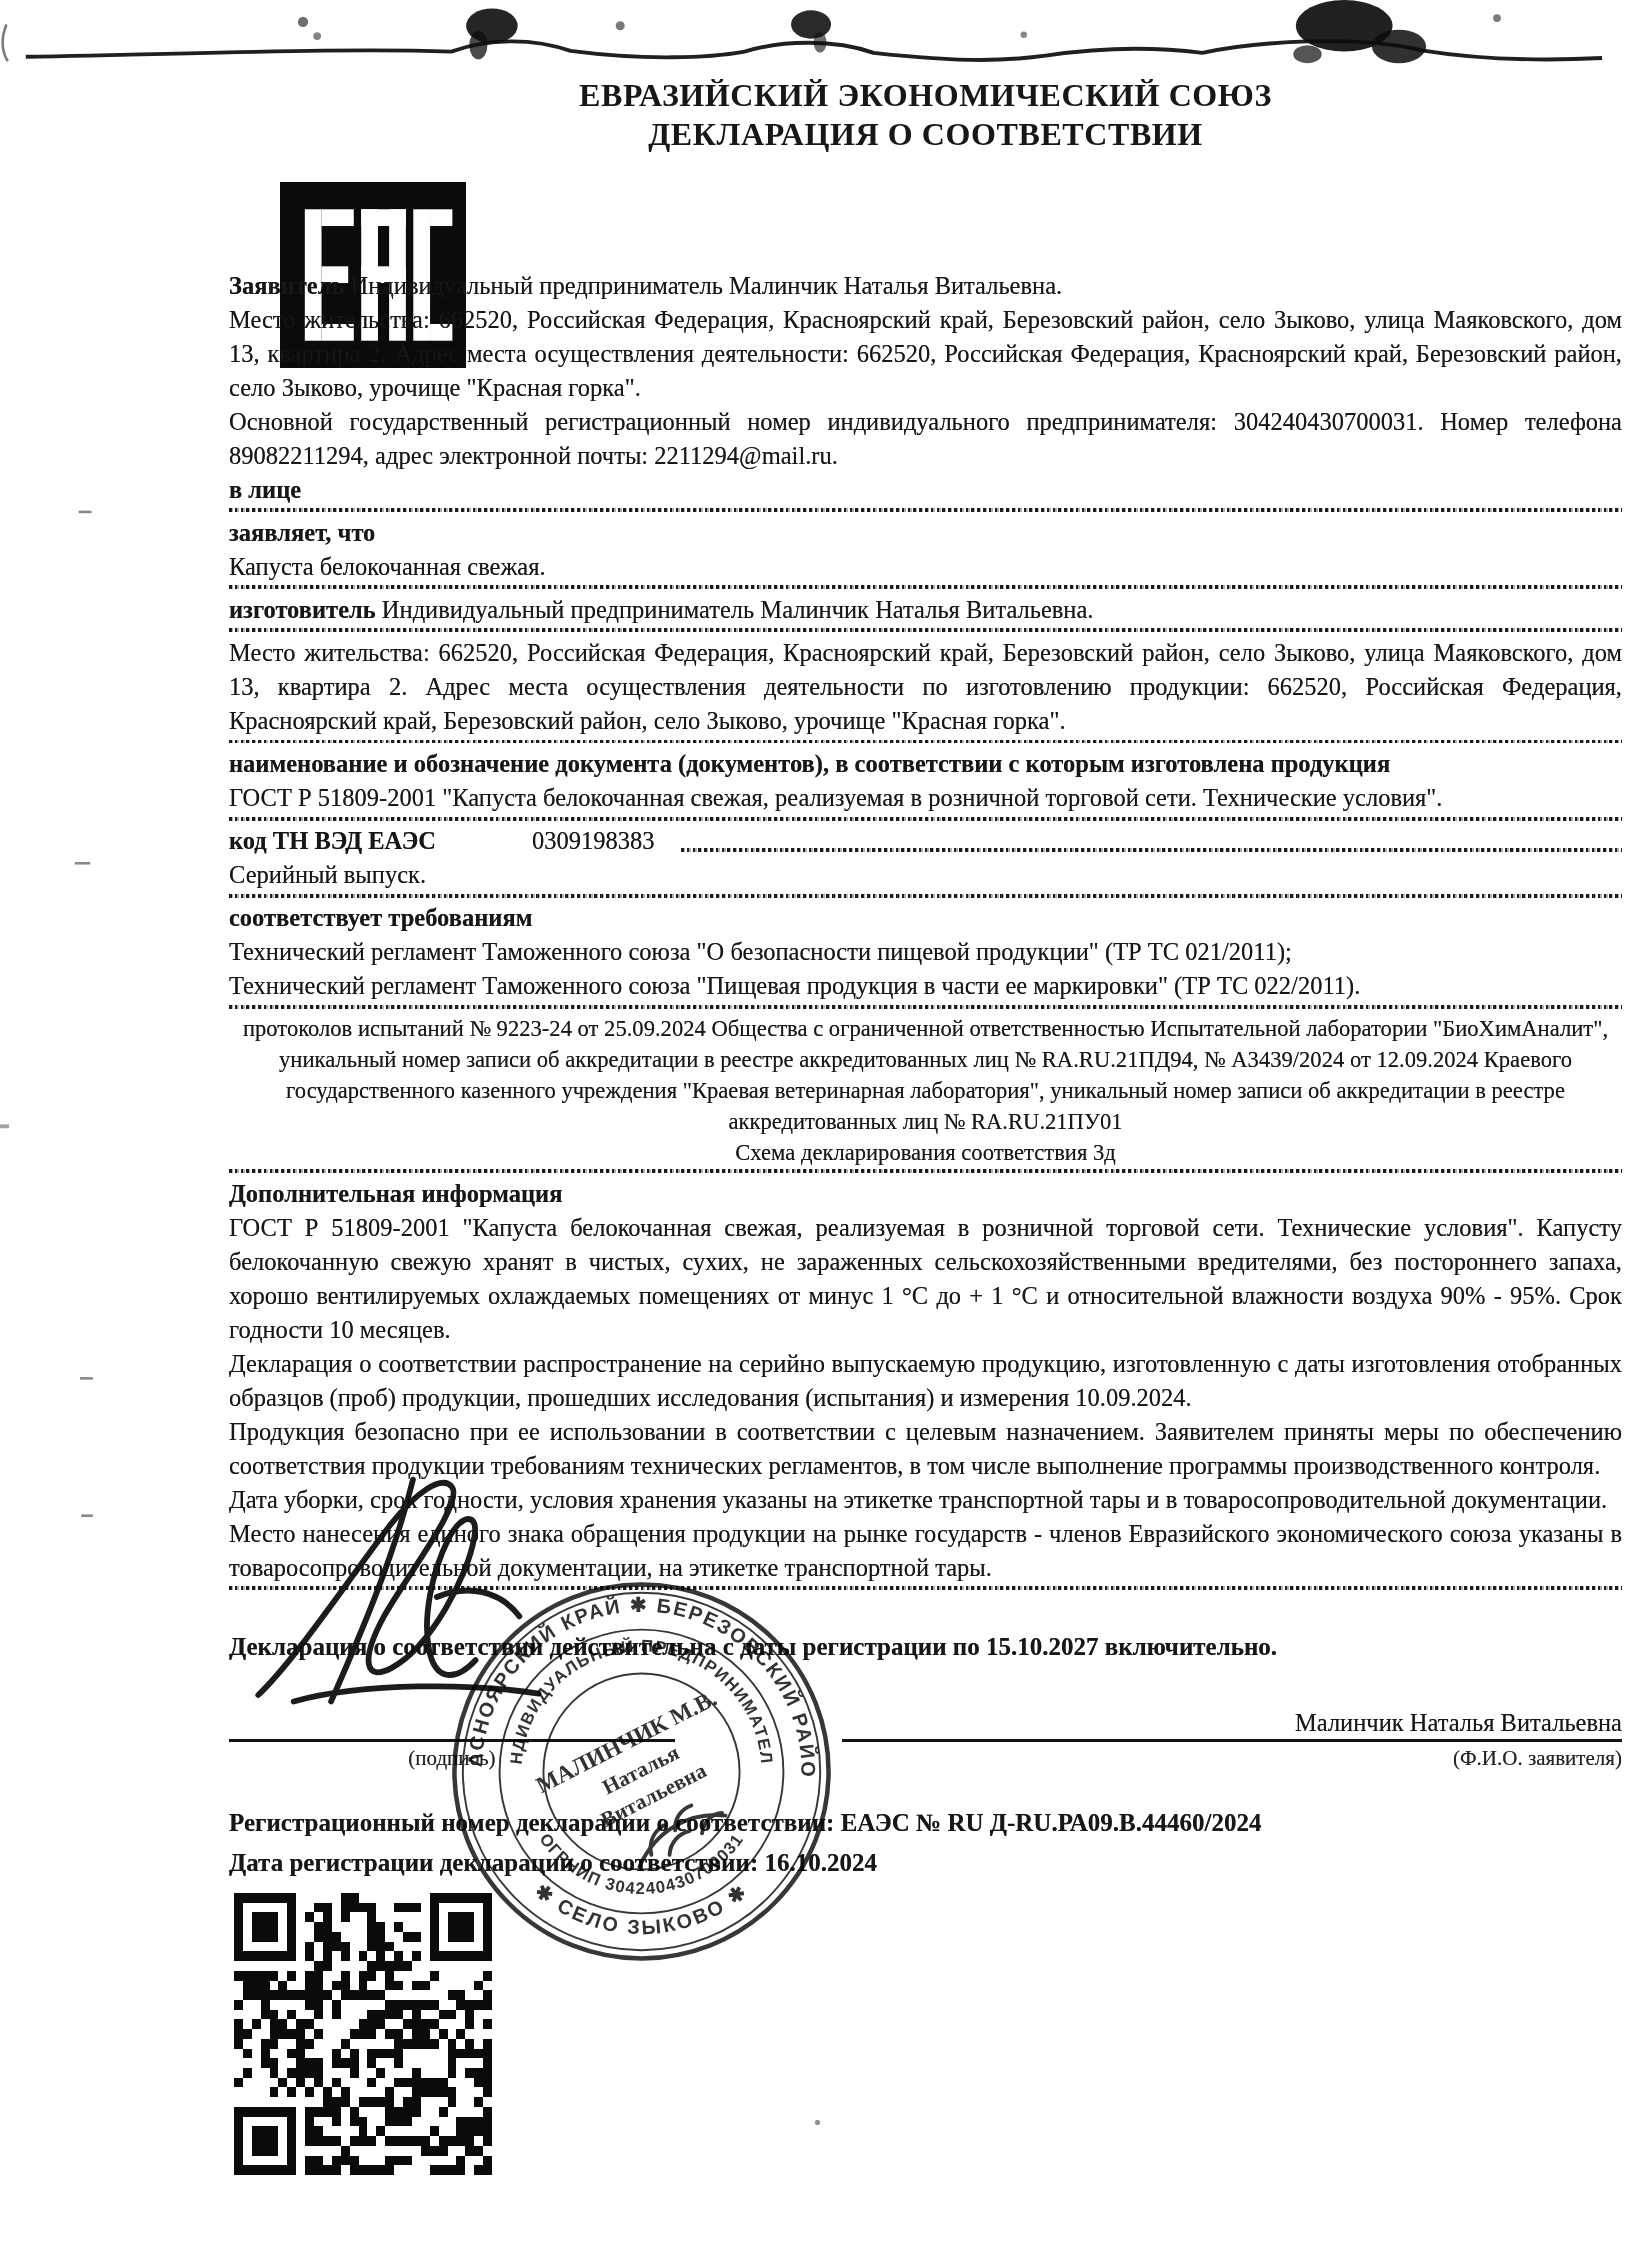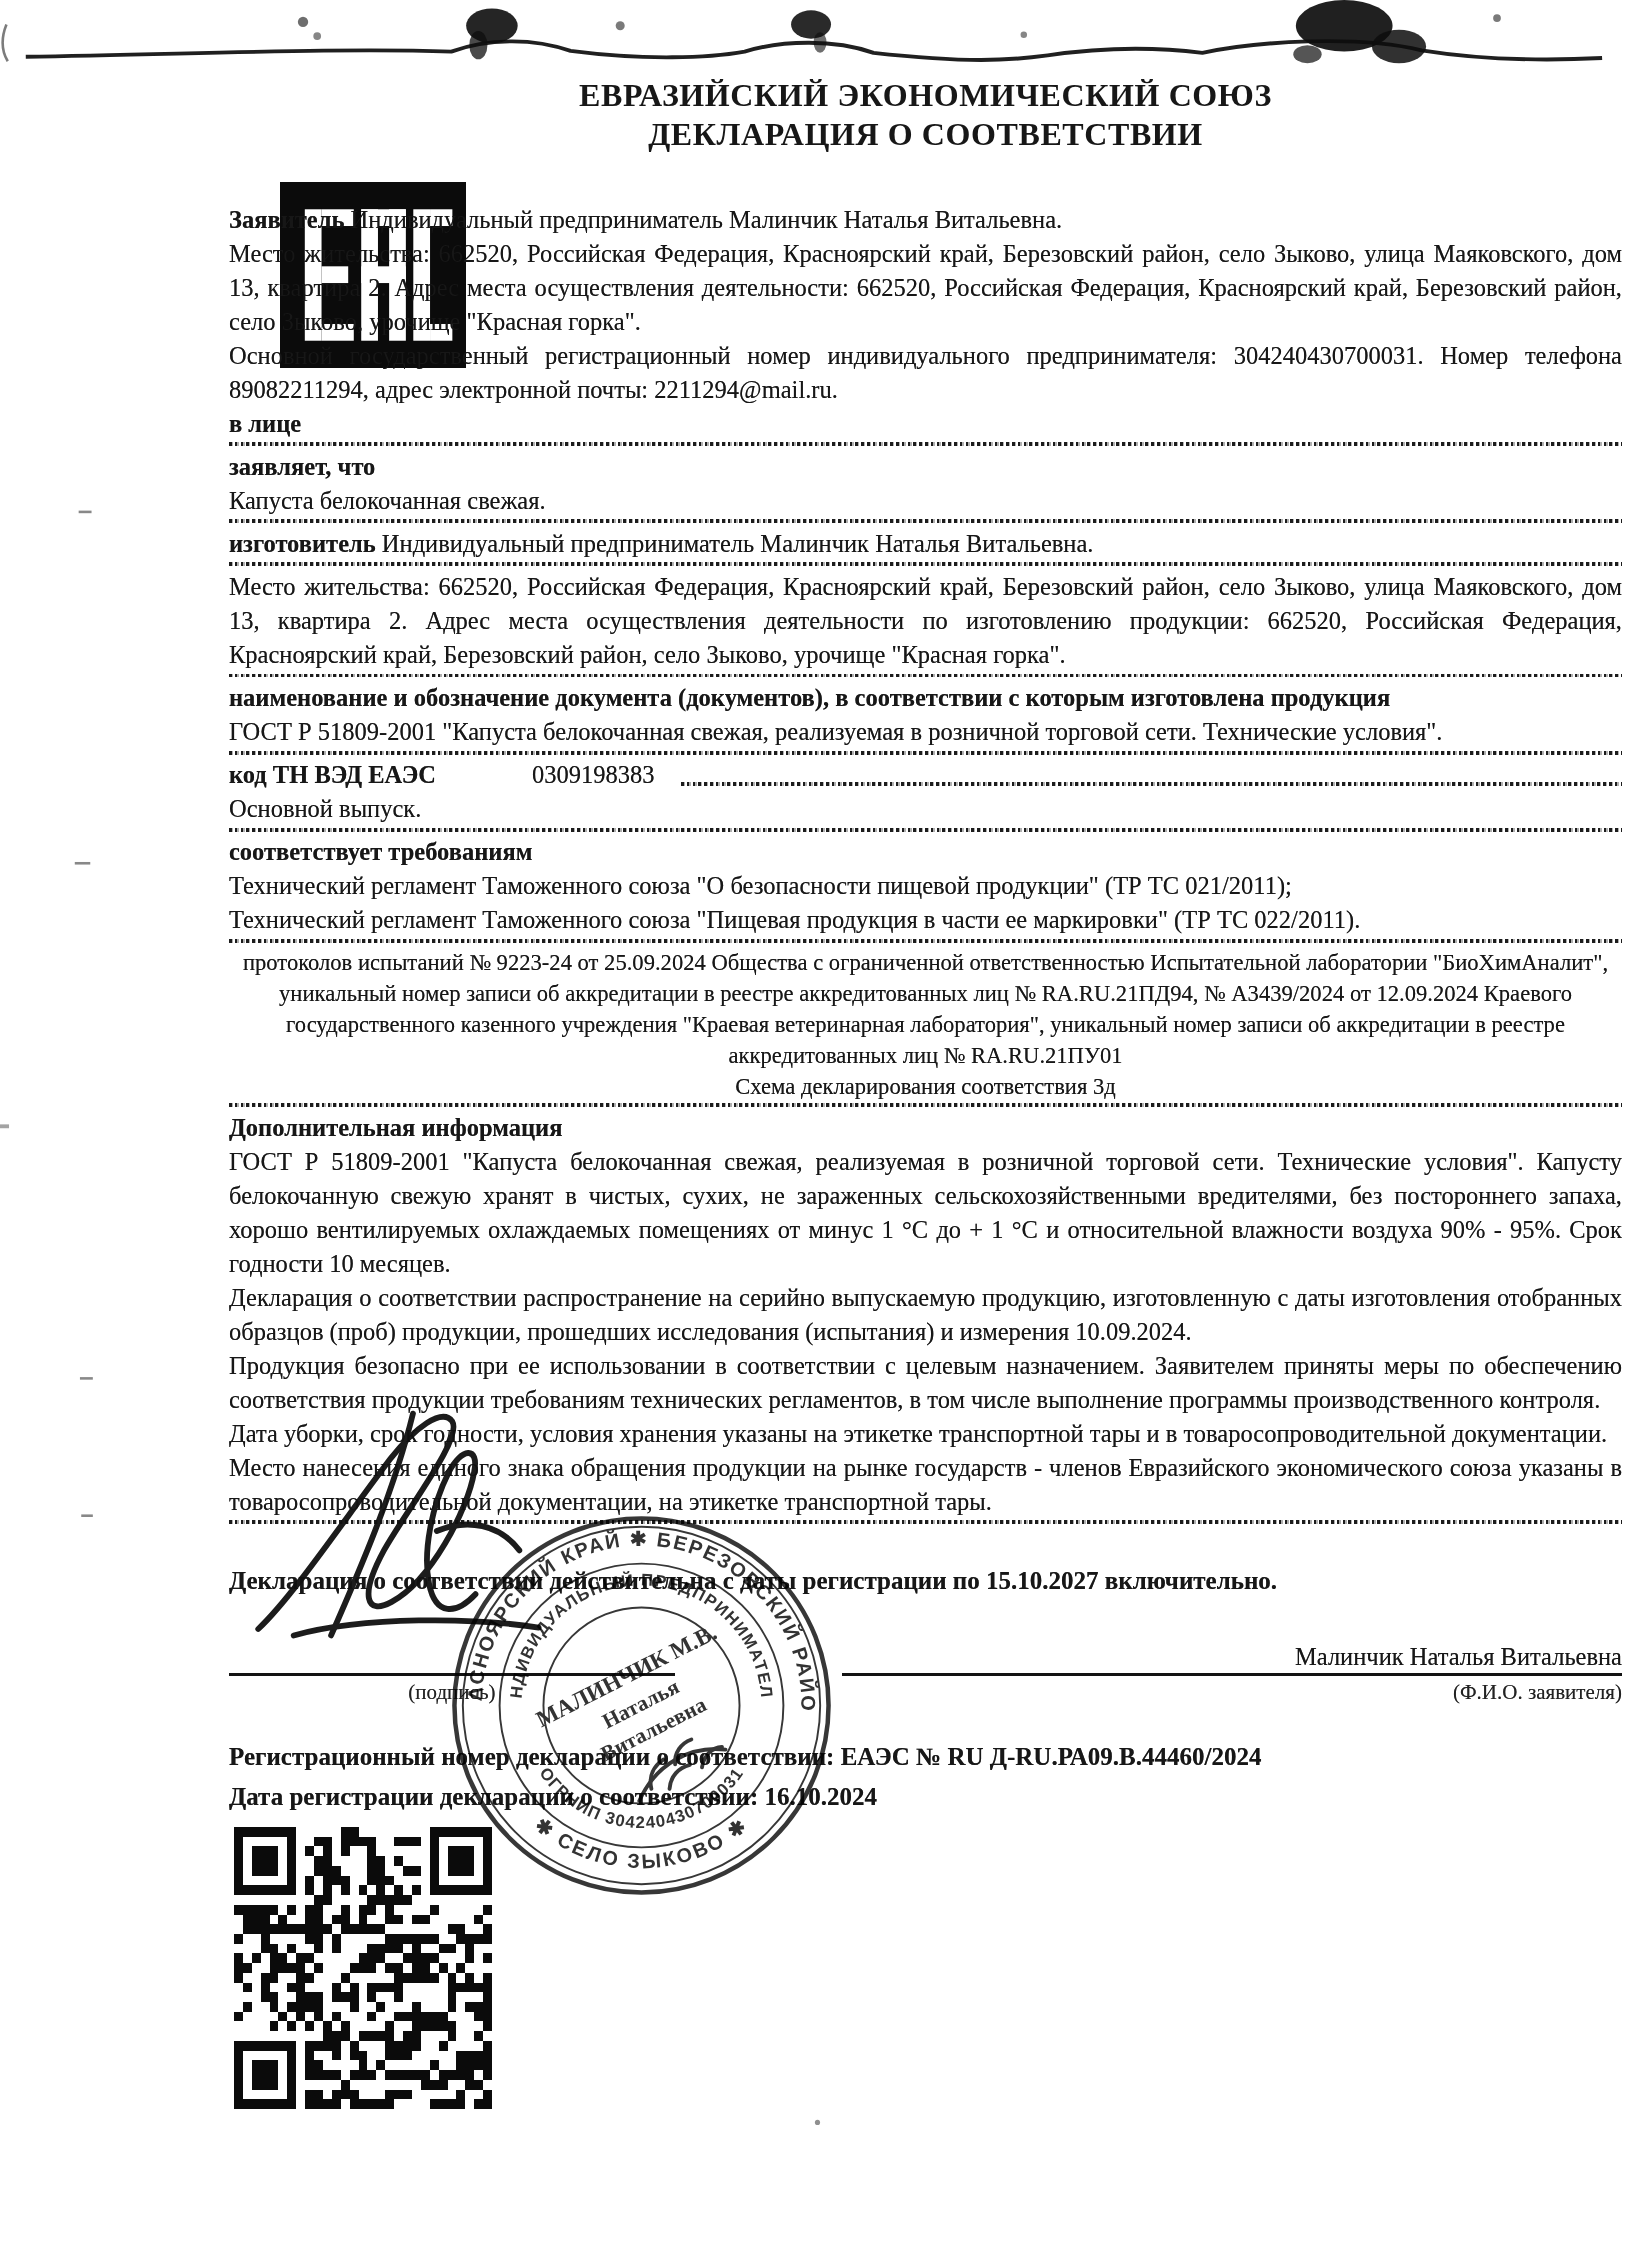--- a/index.html
+++ b/index.html
@@ -6,21 +6,21 @@
   body{
     width:1644px;height:2261px;position:relative;overflow:hidden;
     background:#ffffff;color:#171717;
     font-family:"Liberation Serif", serif;
   }
   #scan-artifacts{position:absolute;left:0;top:0;z-index:5;pointer-events:none;}
   #eac-logo{position:absolute;left:280px;top:182px;width:186px;height:186px;z-index:2;}
   #content{position:absolute;left:229px;top:0;width:1393px;z-index:3;}
   .title{ text-align:center;font-weight:bold;font-size:32px;line-height:39px;letter-spacing:0.6px; }
   .title-wrap{margin-top:76px;}
-  #document-blocks{margin-top:49px;font-size:24.5px;line-height:34px;}
+  #document-blocks{margin-top:115px;font-size:24.5px;line-height:34px;}
   .block{text-shadow:0 0 0.5px rgba(0,0,0,.6);}
   .justify{text-align:justify;}
   .small{font-size:22.6px;line-height:31px;text-align:center;}
   .lbl{font-weight:bold;}
   .rule{
     height:3.9px;margin:1.3px 0 3.9px 0;
     background-image:repeating-linear-gradient(90deg,#1c1c1c 0 2.6px, rgba(28,28,28,.35) 2.6px 3.9px, transparent 3.9px 5.8px);
     filter:blur(0.3px);
   }
   .tnved-row{display:flex;align-items:center;}
@@ -110,21 +110,21 @@
       <div class="block justify">Место жительства: 662520,  Российская Федерация, Красноярский край, Березовский район, село Зыково, улица Маяковского, дом 13, квартира 2.  Адрес места осуществления деятельности по изготовлению продукции: 662520, Российская Федерация, Красноярский край, Березовский район, село Зыково, урочище "Красная горка".</div>
       <div class="rule"></div>
       <div class="block"><span class="lbl">наименование и обозначение документа (документов), в соответствии с которым изготовлена продукция</span></div>
       <div class="block">ГОСТ Р 51809-2001 "Капуста белокочанная свежая, реализуемая в розничной торговой сети.  Технические условия".</div>
       <div class="rule"></div>
       <div class="block tnved-row">
         <span class="lbl">код ТН ВЭД ЕАЭС</span>
         <span class="val">0309198383</span>
         <span class="fill"></span>
       </div>
-      <div class="block">Основной выпуск.</div>
+      <div class="block">Серийный выпуск.</div>
       <div class="rule"></div>
       <div class="block"><span class="lbl">соответствует требованиям</span></div>
       <div class="block">Технический регламент Таможенного союза "О безопасности пищевой продукции" (ТР ТС 021/2011);</div>
       <div class="block">Технический регламент Таможенного союза "Пищевая продукция в части ее маркировки" (ТР ТС 022/2011).</div>
       <div class="rule"></div>
       <div class="block justify small">протоколов испытаний № 9223-24 от 25.09.2024 Общества с ограниченной ответственностью Испытательной лаборатории "БиоХимАналит", уникальный номер записи об аккредитации в реестре аккредитованных лиц № RA.RU.21ПД94, № А3439/2024 от 12.09.2024 Краевого государственного казенного учреждения "Краевая  ветеринарная лаборатория", уникальный номер записи об аккредитации в реестре аккредитованных лиц № RA.RU.21ПУ01</div>
       <div class="block small">Схема декларирования соответствия 3д</div>
       <div class="rule"></div>
       <div class="block"><span class="lbl">Дополнительная информация</span></div>
       <div class="block justify">ГОСТ Р 51809-2001 "Капуста белокочанная свежая, реализуемая в розничной торговой сети. Технические условия". Капусту белокочанную свежую хранят в чистых, сухих, не зараженных сельскохозяйственными вредителями, без постороннего запаха, хорошо вентилируемых охлаждаемых помещениях от минус 1 °С до + 1 °С и относительной влажности воздуха  90% - 95%. Срок годности 10 месяцев.</div>

